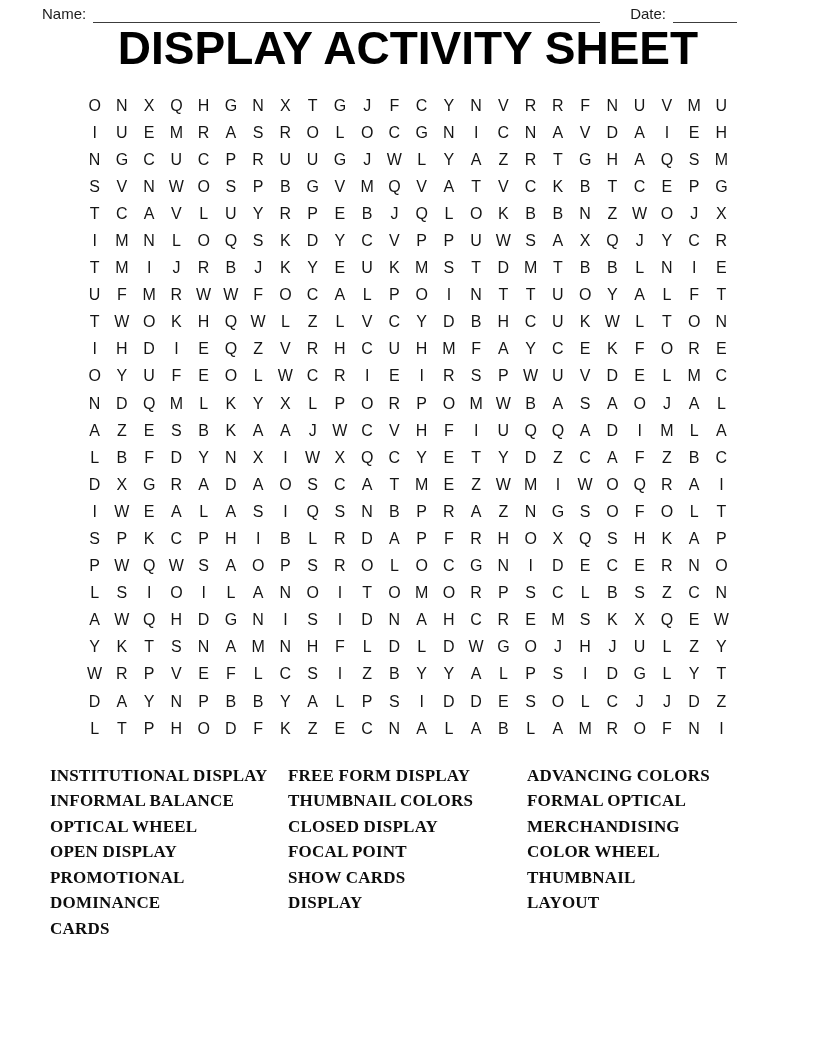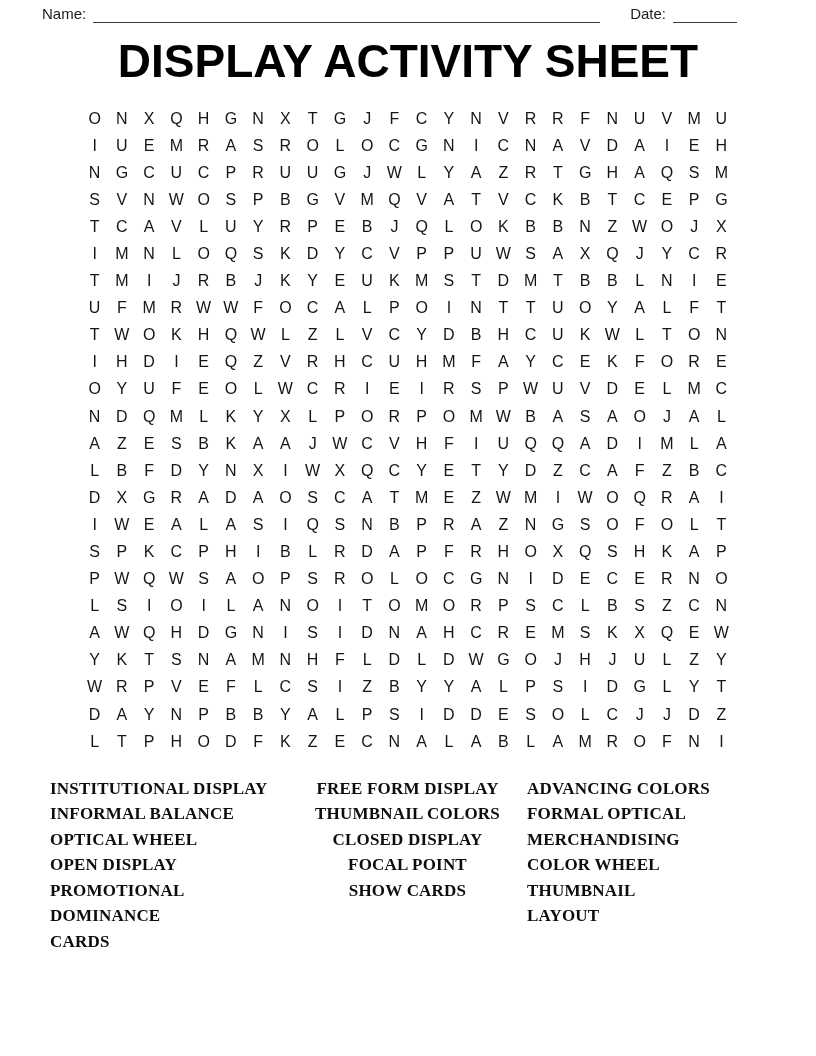--- a/index.html
+++ b/index.html
@@ -32,21 +32,20 @@
     height: 15px;
   }
   .name-line { flex: 1; margin-left: 7px; margin-right: 30px; }
   .date-line { width: 64px; margin-left: 7px; }
   
   .title {
     text-align: center;
     font-size: 46px;
     font-weight: 700;
     letter-spacing: 0px;
-    margin-top: 13px;
     line-height: 1.12;
     color: #000000;
   }
   
   .grid {
     width: 654px;
     margin: 17px auto 0 auto;
   }
   .grid-row {
     display: flex;
@@ -61,21 +60,21 @@
     color: #151515;
     line-height: 27.1px;
   }
   
   .words {
     display: flex;
     margin: 21px 0 0 50px;
   }
   .word-col { display: block; font-family: Liberation Serif, serif; }
   .word-col-1 { width: 238px; }
-  .word-col-2 { width: 239px; text-align: center; }
+  .word-col-2 { width: 239px; }
   .word-col-3 { width: auto; }
   .word-item {
     font-size: 17px;
     font-weight: 700;
     line-height: 25.5px;
     letter-spacing: 0.2px;
     color: #0d0d0d;
     white-space: nowrap;
   }
 </style>
@@ -729,20 +728,21 @@
         <div class="word-item">PROMOTIONAL</div>
         <div class="word-item">DOMINANCE</div>
         <div class="word-item">CARDS</div>
       </div>
     <div class="word-col word-col-2">
         <div class="word-item">FREE FORM DISPLAY</div>
         <div class="word-item">THUMBNAIL COLORS</div>
         <div class="word-item">CLOSED DISPLAY</div>
         <div class="word-item">FOCAL POINT</div>
         <div class="word-item">SHOW CARDS</div>
+        <div class="word-item">DISPLAY</div>
       </div>
     <div class="word-col word-col-3">
         <div class="word-item">ADVANCING COLORS</div>
         <div class="word-item">FORMAL OPTICAL</div>
         <div class="word-item">MERCHANDISING</div>
         <div class="word-item">COLOR WHEEL</div>
         <div class="word-item">THUMBNAIL</div>
         <div class="word-item">LAYOUT</div>
       </div>
   </div>

